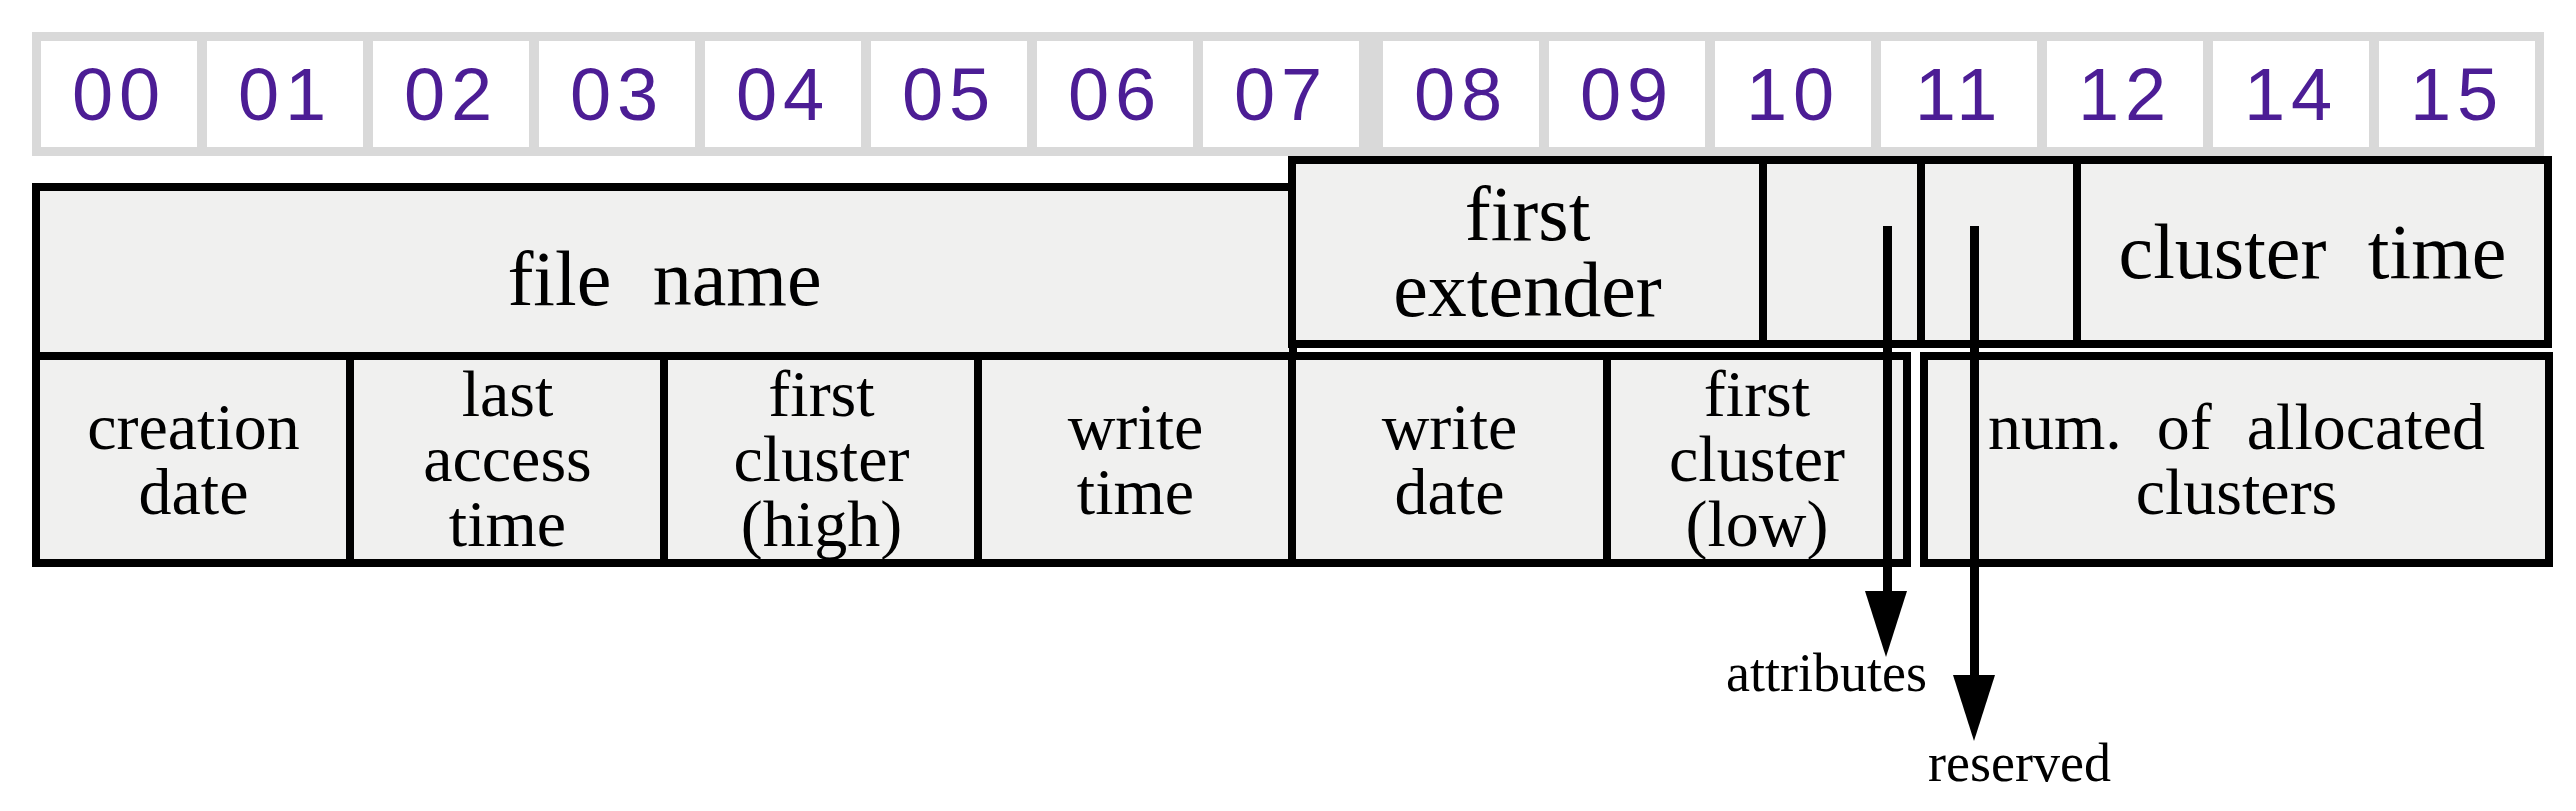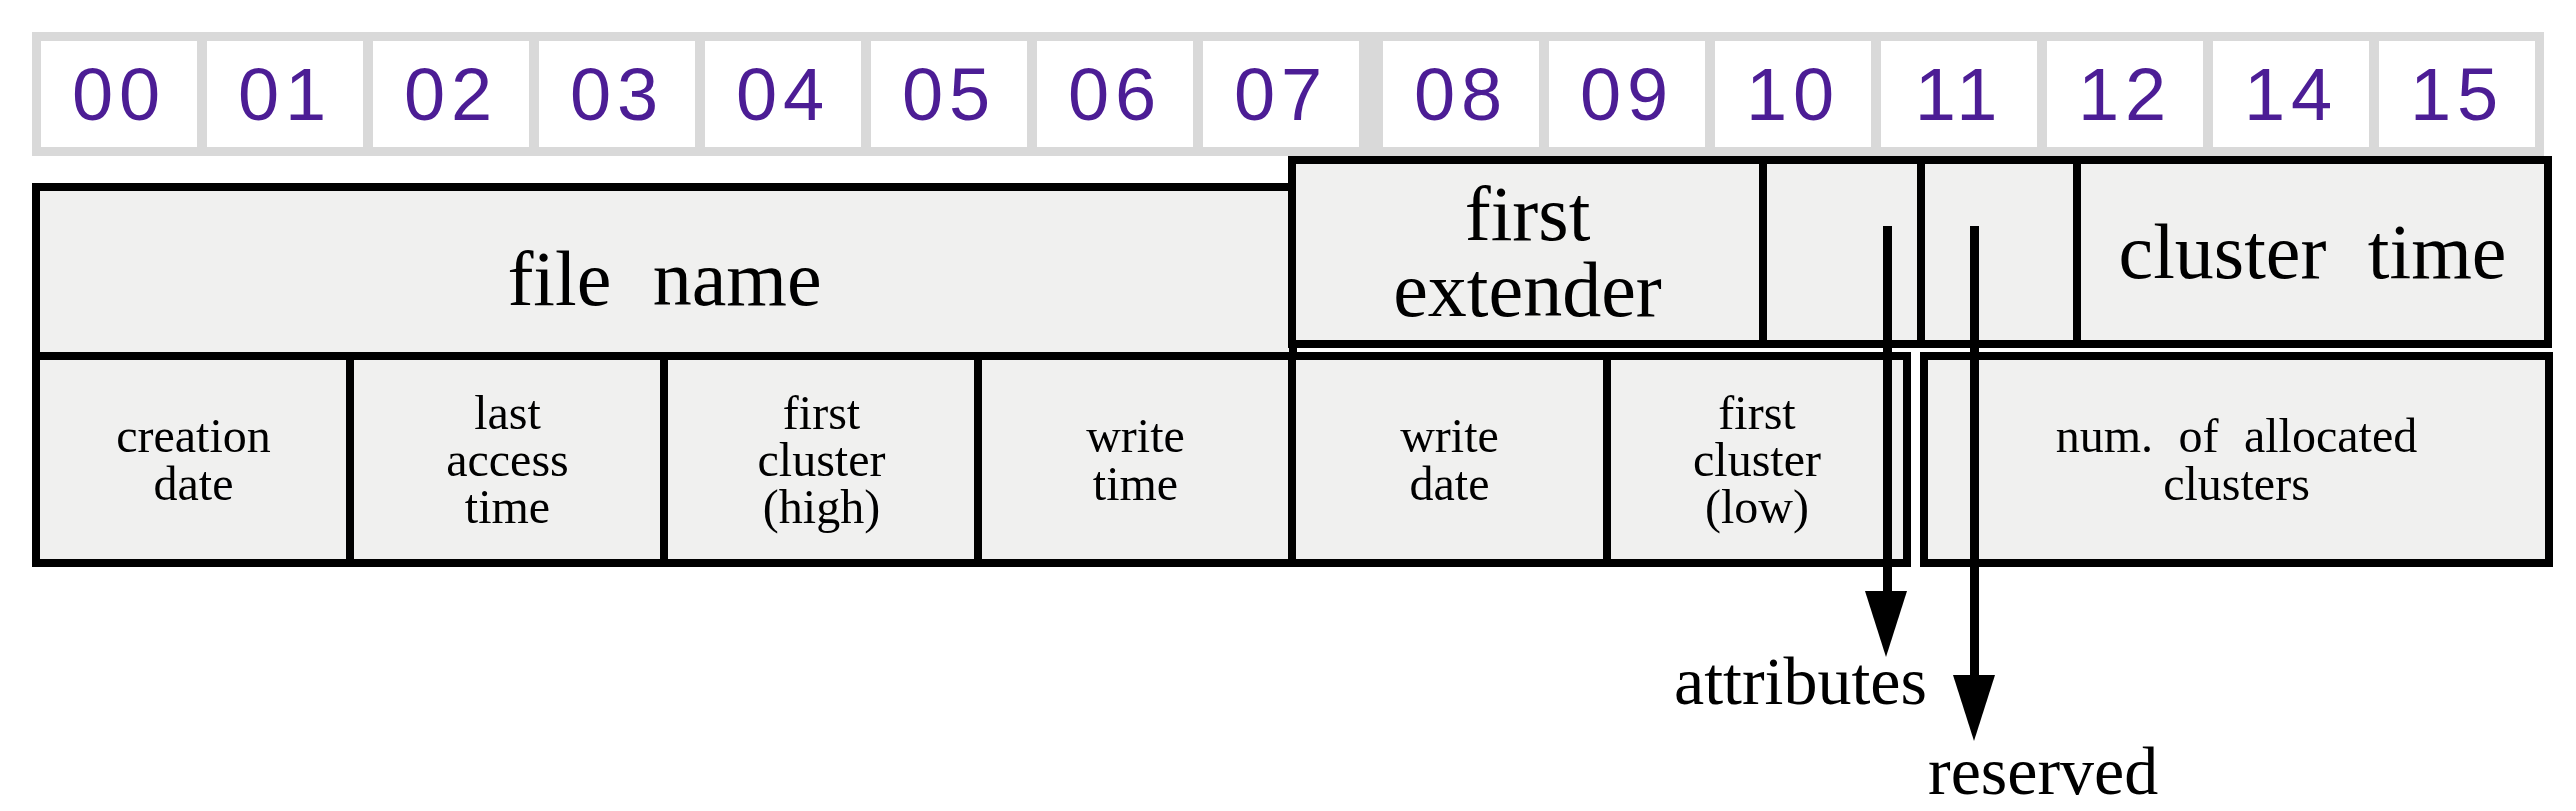--- a/index.html
+++ b/index.html
@@ -36,40 +36,40 @@
     position:absolute;
     box-sizing:border-box;
     background:var(--field-fill,#f0f0ef);
     border:8.8px solid var(--border,#000000);
     display:flex; align-items:center; justify-content:center;
     text-align:center;
     white-space:pre-line;
     word-spacing:0.28em;
   }
   .r1 { top:156px; height:192px; font-size:78px; line-height:0.98; }
-  .r2 { top:352px; height:215px; font-size:48px; line-height:0.98; }
+  .r2 { top:352px; height:215px; font-size:66px; line-height:0.98; }
 
   
   .arrow-line {
     position:absolute; width:8.8px;
     background:var(--border,#000000);
     z-index:5;
   }
   .arrow-head {
     position:absolute; width:0; height:0;
     border-left:21.4px solid transparent;
     border-right:21.4px solid transparent;
     border-top:66px solid var(--border,#000000);
     z-index:5;
   }
 
   
   .ann {
     position:absolute;
-    font-size:68px;
+    font-size:54px;
     color:#000;
     white-space:nowrap;
   }
   .ann.attributes { left:1643px; width:284px; top:642px; text-align:right; }
   .ann.reserved   { left:1928px; top:732px; }
 </style>
 </head>
 <body>
 
 <div class="canvas">

